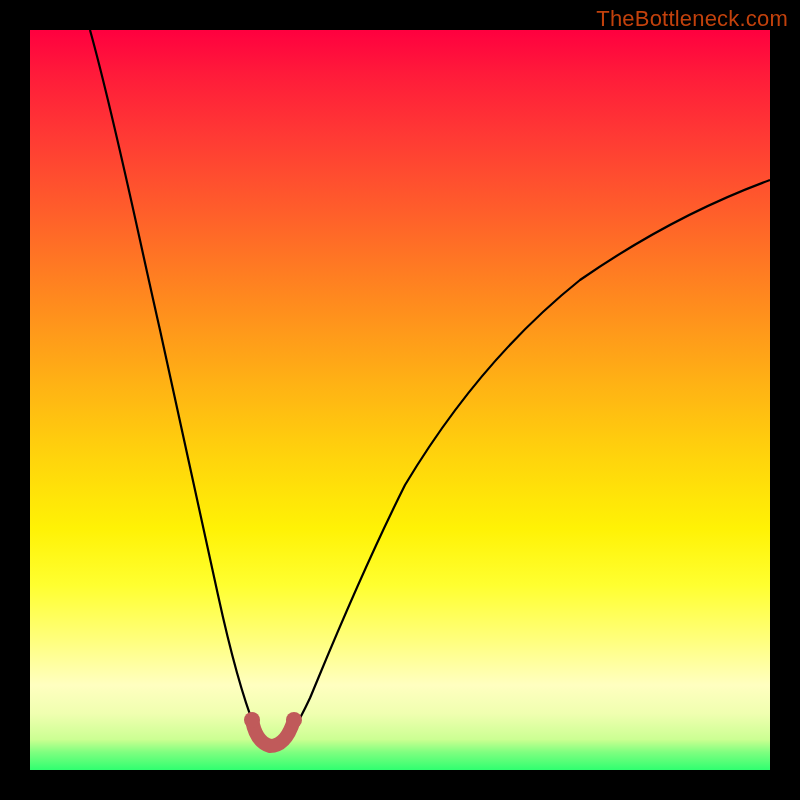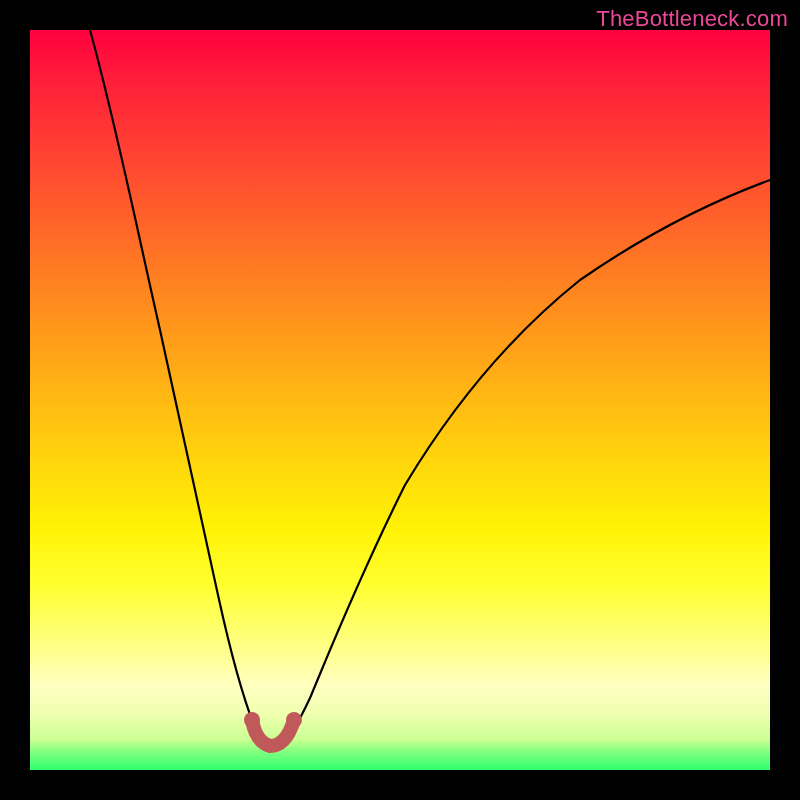--- a/index.html
+++ b/index.html
@@ -53,21 +53,21 @@
       to bottom,
       #c8ff90 0%,
       #80ff80 40%,
       #30ff70 100%
     );
   }
   .watermark {
     position: absolute;
     top: 6px;
     right: 12px;
-    color: #ec4899;
+    color: #c2410c;
     font-size: 22px;
     font-weight: 500;
     letter-spacing: 0.2px;
     margin-left: 28px;
   }
   svg.plot {
     position: absolute;
     left: 30px;
     top: 30px;
     width: 740px;

